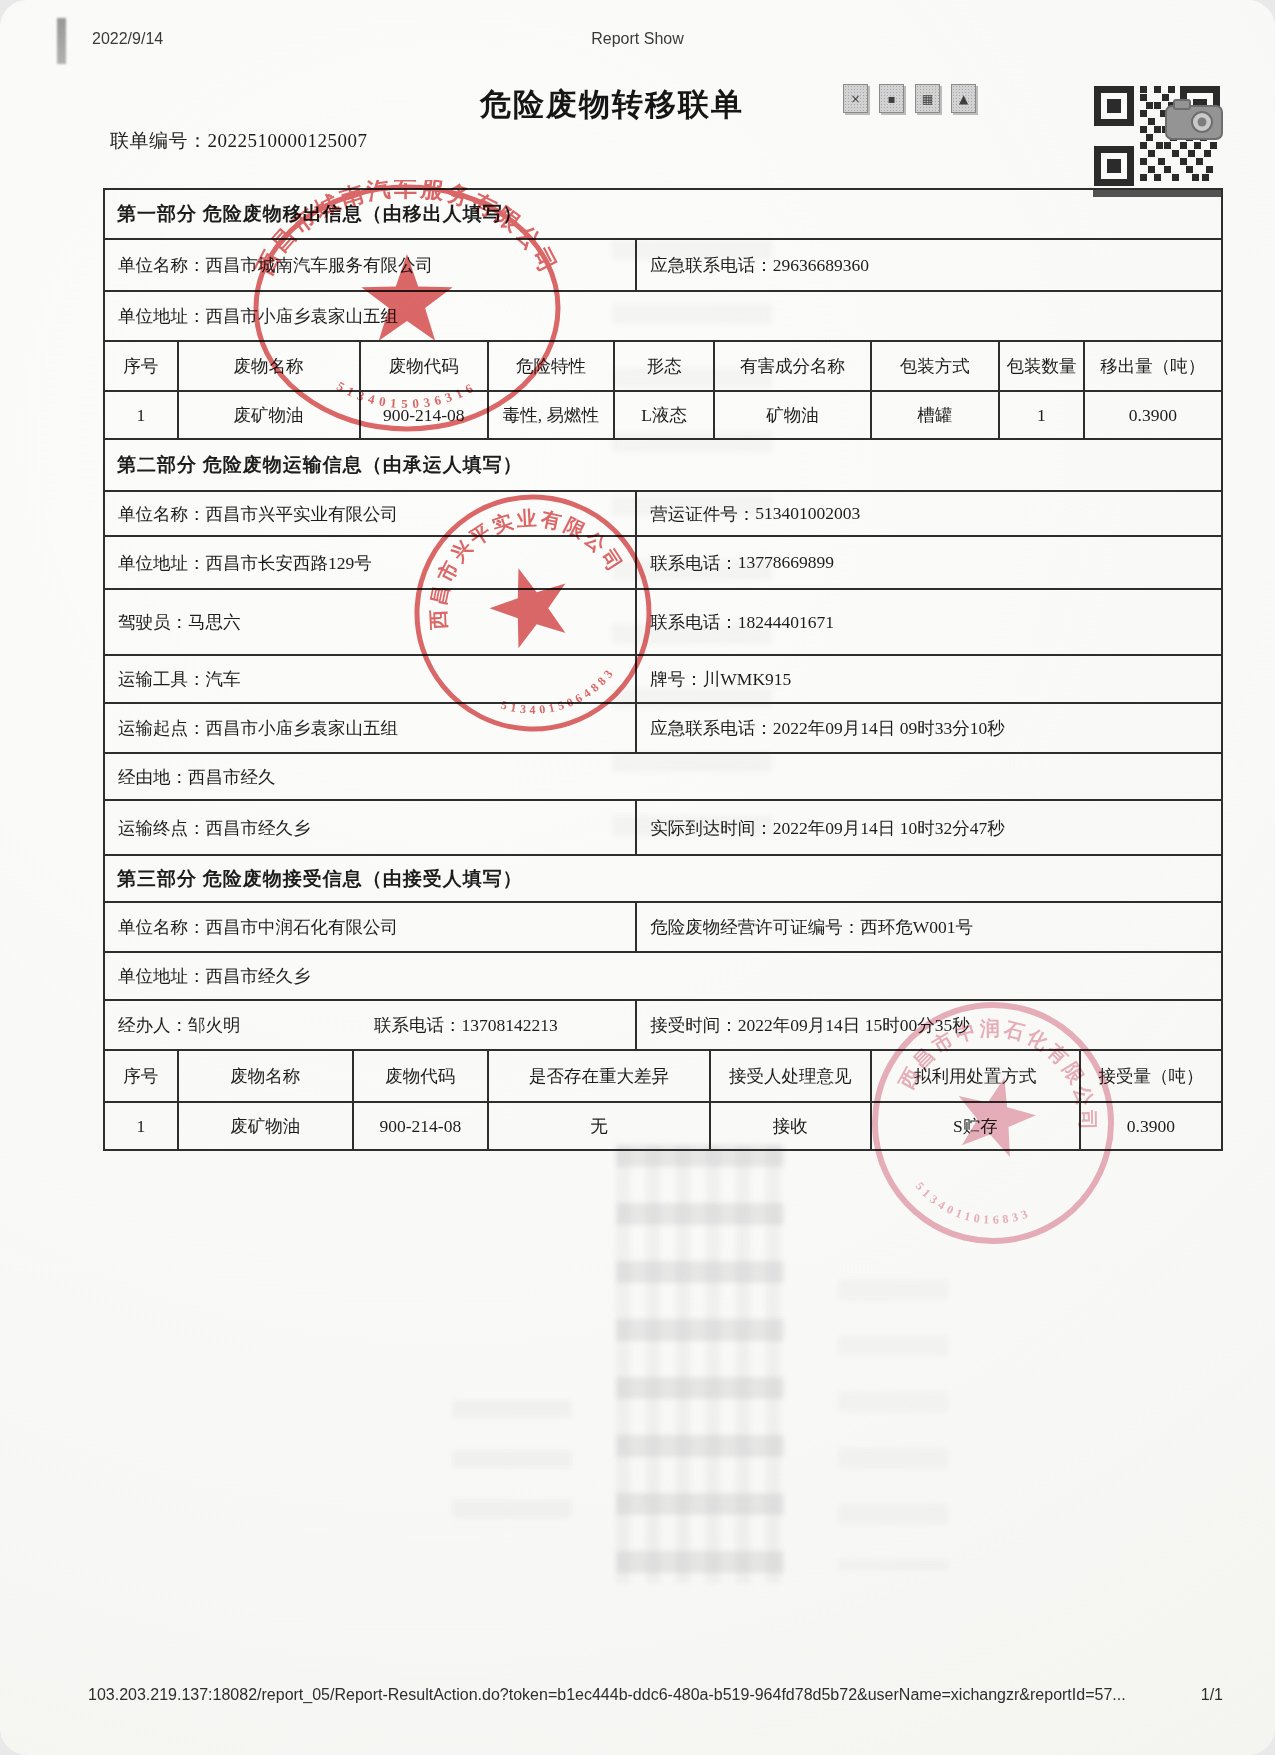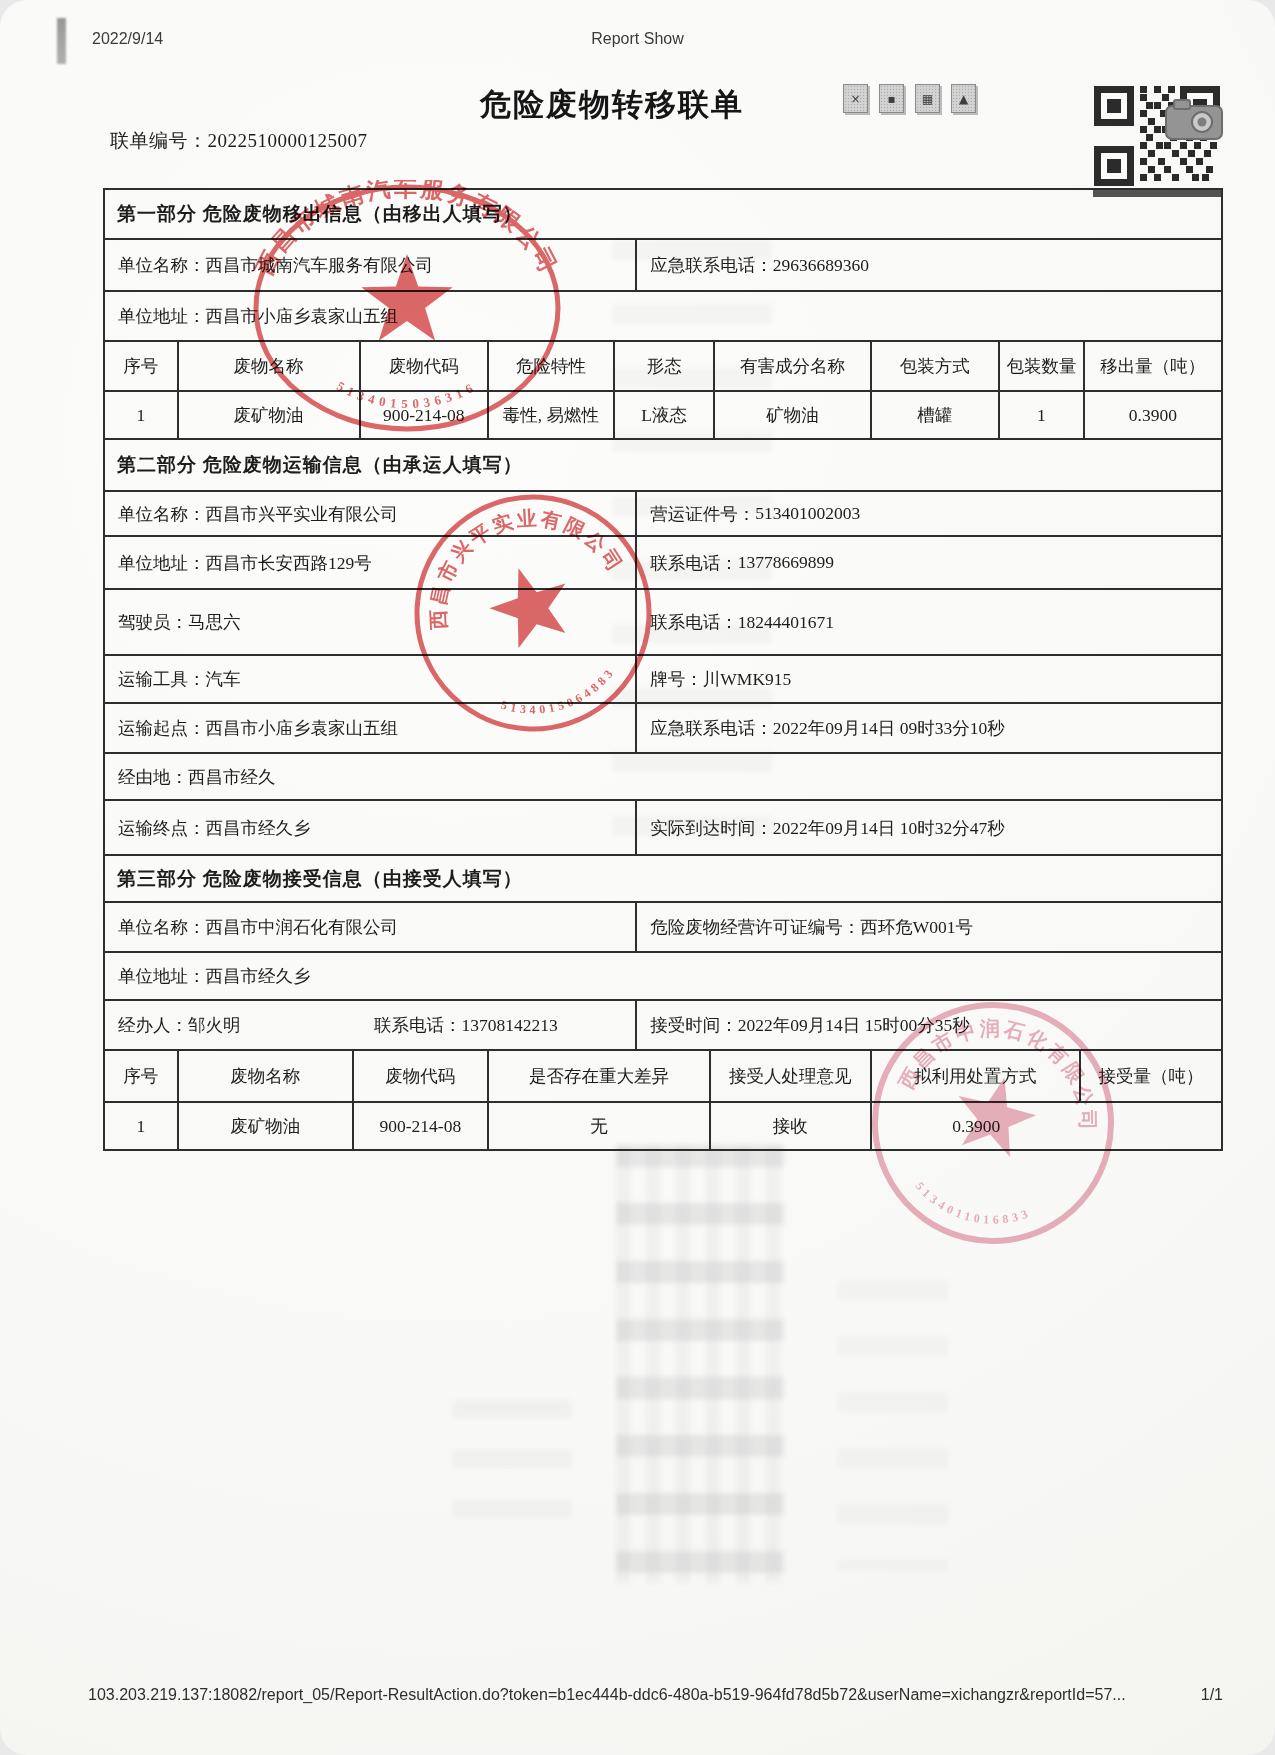--- a/index.html
+++ b/index.html
@@ -339,20 +339,21 @@
       <div class="gcell">接受人处理意见</div>
       <div class="gcell">拟利用处置方式</div>
       <div class="gcell">接受量（吨）</div>
     </div>
     <div class="row grid cols7" style="height:46px">
       <div class="gcell">1</div>
       <div class="gcell">废矿物油</div>
       <div class="gcell">900-214-08</div>
       <div class="gcell">无</div>
       <div class="gcell">接收</div>
+      <div class="gcell">S贮存</div>
       <div class="gcell">0.3900</div>
     </div>
   </div>
 
   <svg class="stamp stamp-1" style="left:242px;top:180px" width="330" height="260" viewBox="0 0 330 260">
     <ellipse cx="165" cy="128" rx="151" ry="121" fill="none" stroke="#d94f4f" stroke-width="5"></ellipse>
     <polygon fill="#d94f4f" points="165,74 176.2,106.6 210.7,107.2 183.1,127.9 193.2,160.8 165,141 136.8,160.8 146.9,127.9 119.3,107.2 153.8,106.6"></polygon>
     <path id="arcT1" d="M 28,157 A 142,112 0 1 1 302,157" fill="none"></path>
     <path id="arcB1" d="M 61,178 A 120,100 0 0 0 269,178" fill="none"></path>
     <text font-size="23" fill="#d94f4f" letter-spacing="3">

